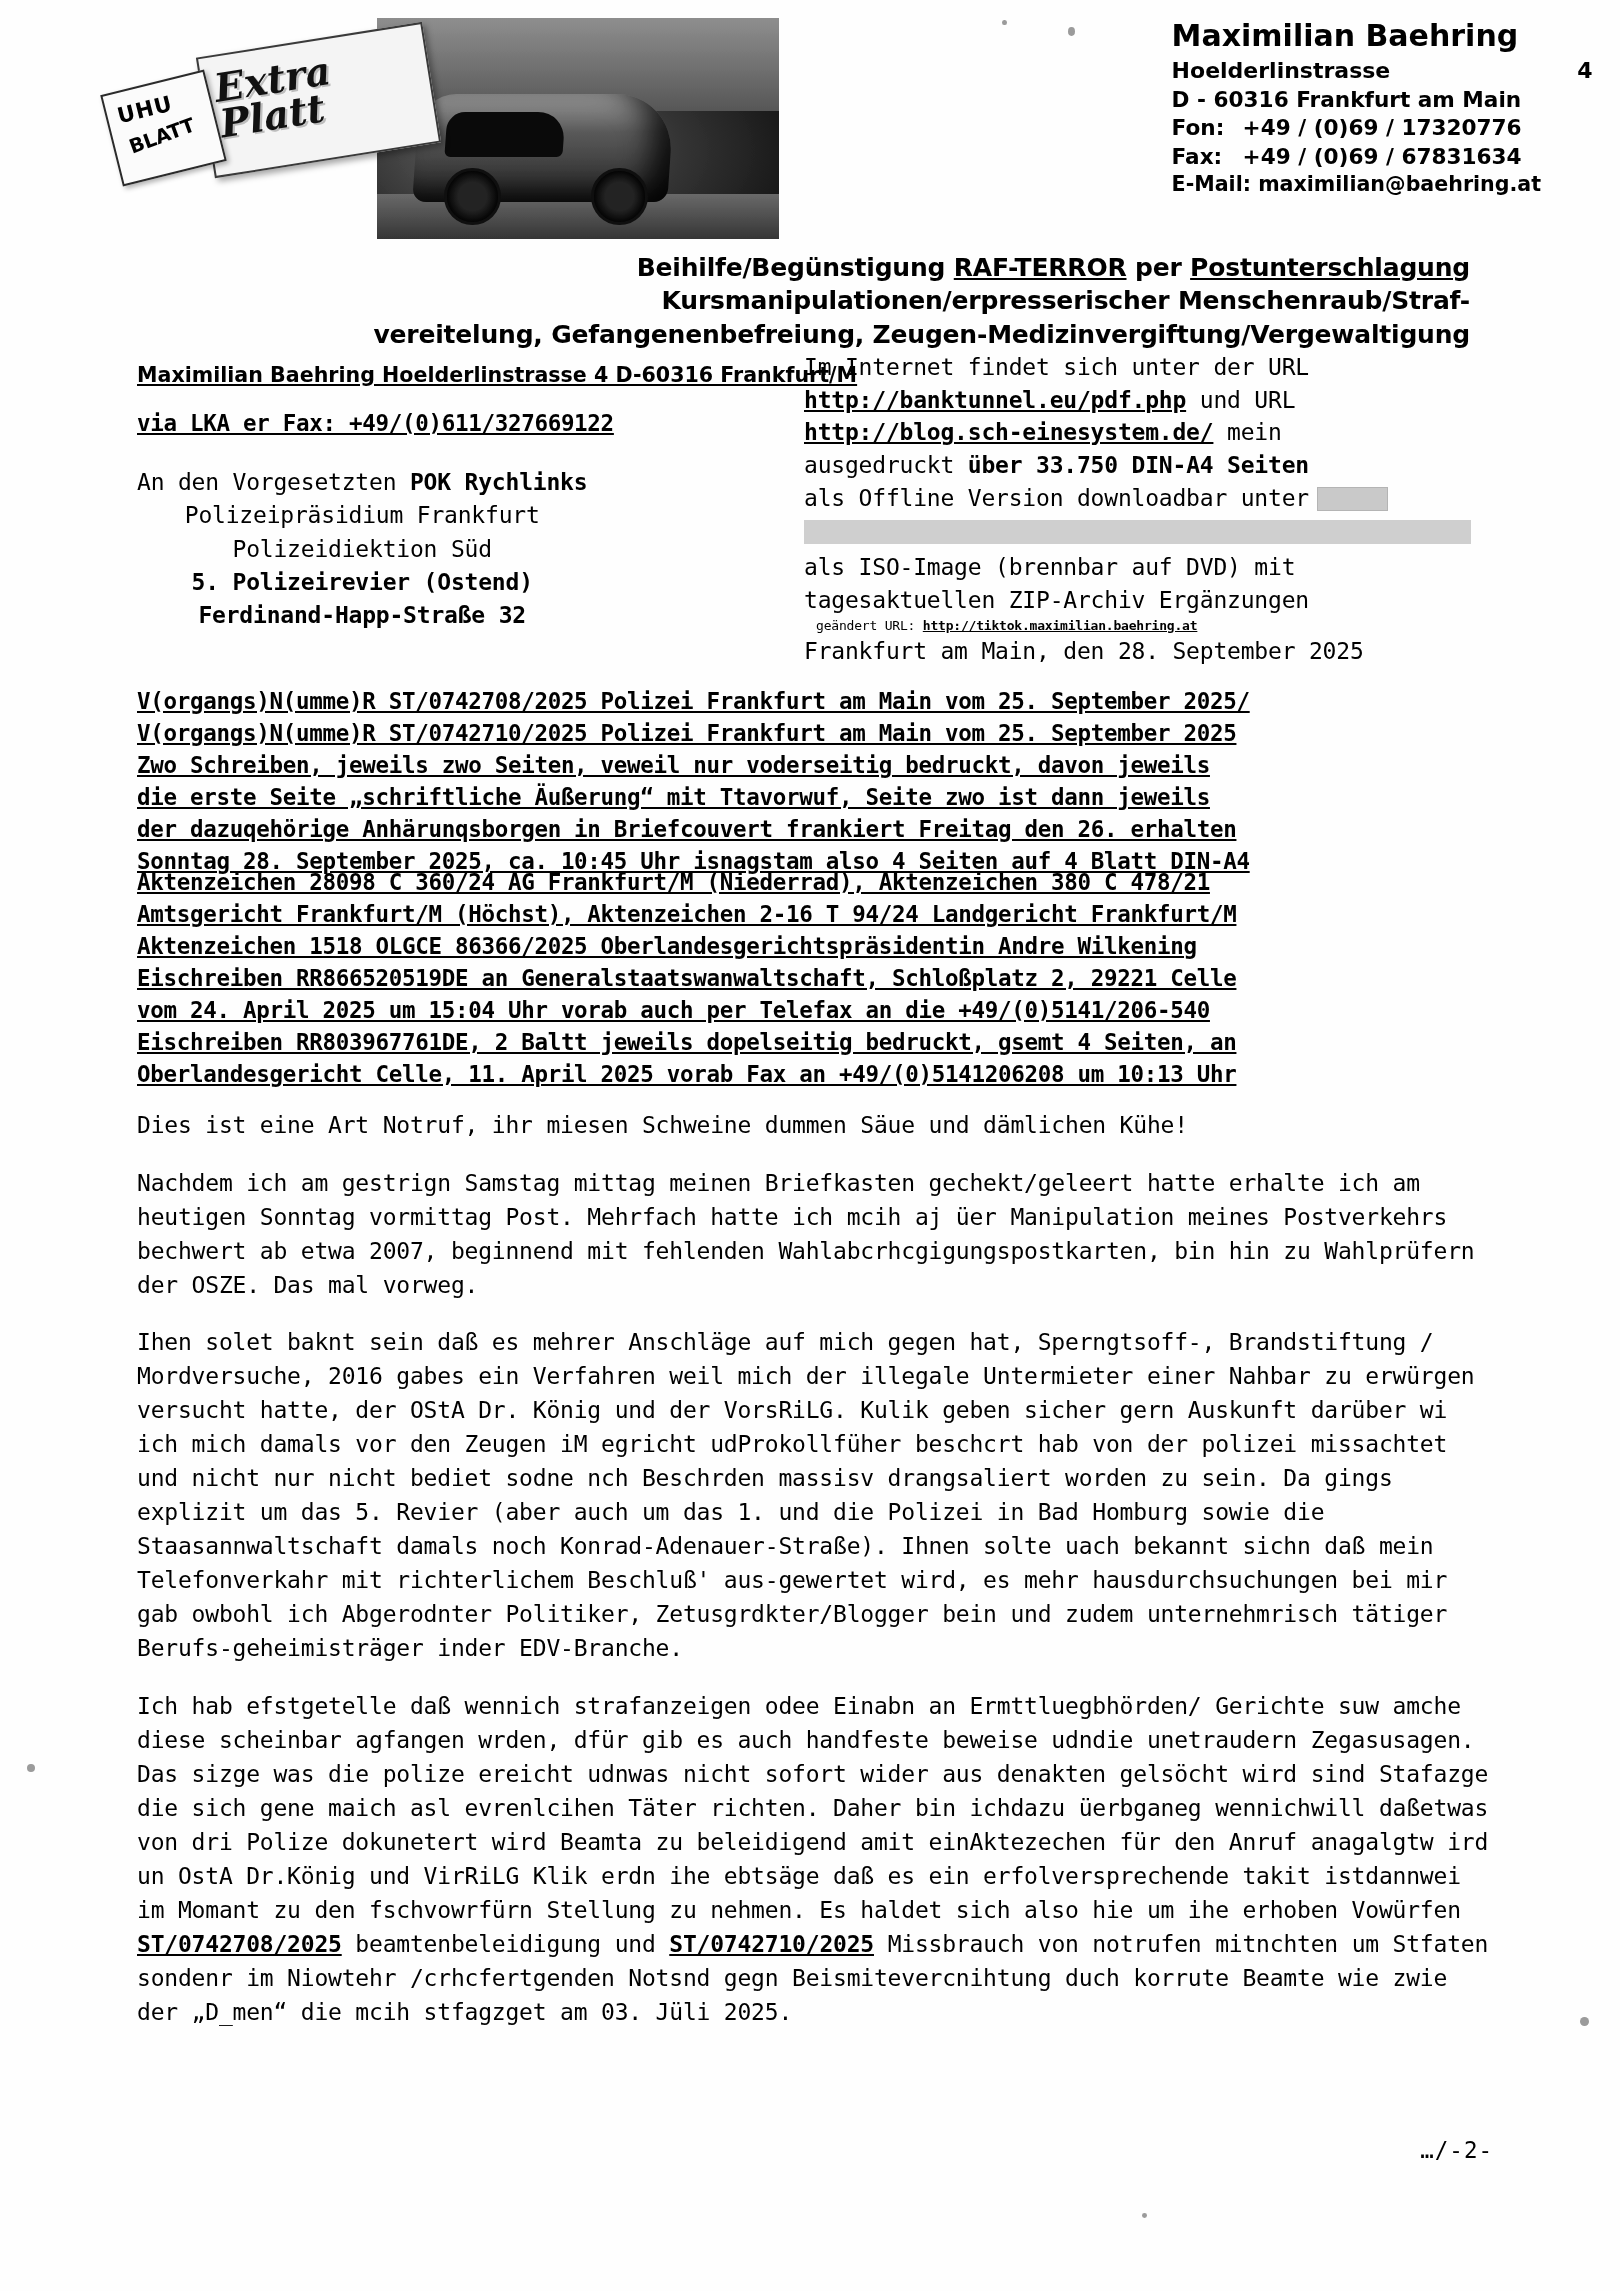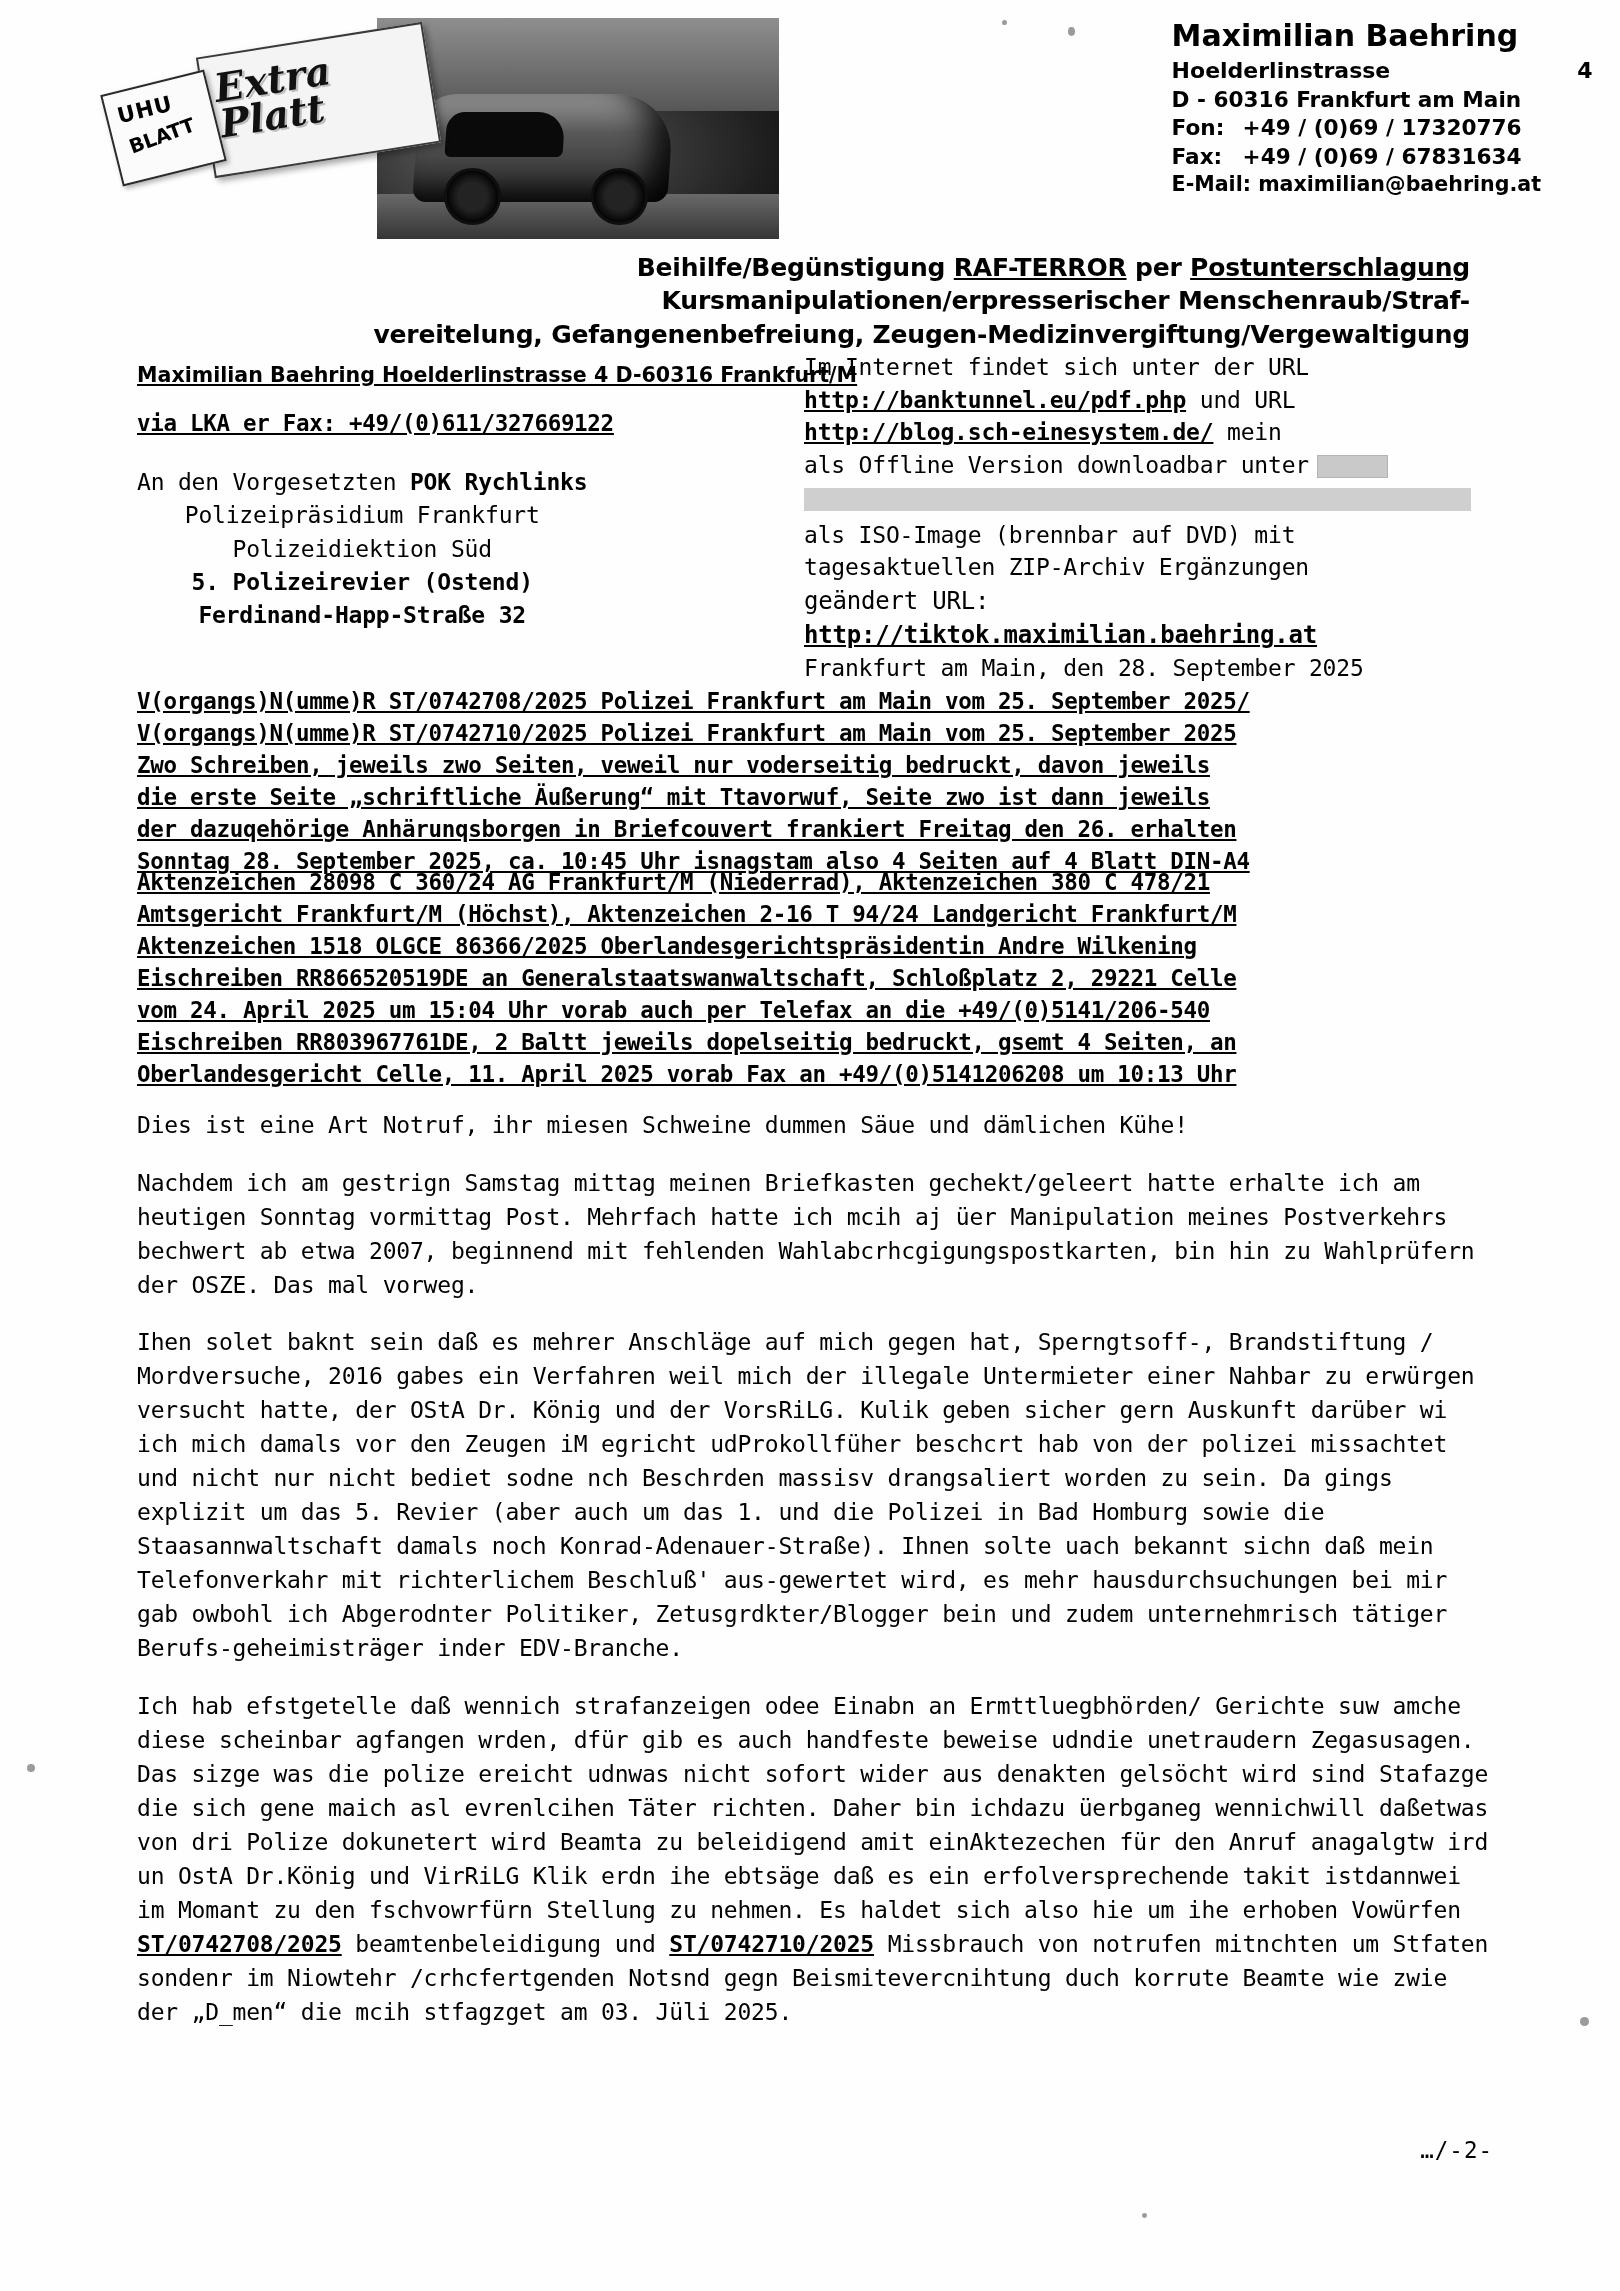--- a/index.html
+++ b/index.html
@@ -213,21 +213,22 @@
     border: 1px solid #b4b4b4;
     vertical-align: middle;
   }
   .redline {
     margin: 5.9px 0 7.8px 0;
     height: 23.5px;
     background: #cfcfcf;
     width: 667px;
   }
   .small-url {
-    font-size: 24px;
+    font-size: 13px;
+    margin-left: 12px;
   }
   .small-url .ul { text-decoration: underline; font-weight: bold; }
   .place-date {
     font-size: 23px;
   }
 
   
   .refblock {
     position: absolute;
     left: 137px;
@@ -329,20 +330,21 @@
     <div>Polizeipräsidium Frankfurt</div>
     <div>Polizeidiektion Süd</div>
     <div class="b">5. Polizeirevier (Ostend)</div>
     <div class="b">Ferdinand-Happ-Straße 32</div>
   </div>
 
   <div class="netbox">
     <div>Im Internet findet sich unter der URL</div>
     <div><span class="ul">http://banktunnel.eu/pdf.php</span><span> und URL</span></div>
     <div><span class="ul">http://blog.sch-einesystem.de/</span><span> mein</span></div>
+    <div><span>ausgedruckt </span><span class="bold">über 33.750 DIN-A4 Seiten</span></div>
     <div><span>als Offline Version downloadbar unter</span><span class="redacted" style="width:69px;margin-left:7.8px;"></span></div>
     <div class="redline"></div>
     <div>als ISO-Image (brennbar auf DVD) mit</div>
     <div>tagesaktuellen ZIP-Archiv Ergänzungen</div>
     <div class="small-url"><span>geändert URL:</span> <span class="ul">http://tiktok.maximilian.baehring.at</span></div>
     <div class="place-date">Frankfurt am Main, den 28. September 2025</div>
   </div>
 
   <div class="refblock" id="ref1">
     <div>V(organgs)N(umme)R ST/0742708/2025 Polizei Frankfurt am Main vom 25. September 2025/</div>

